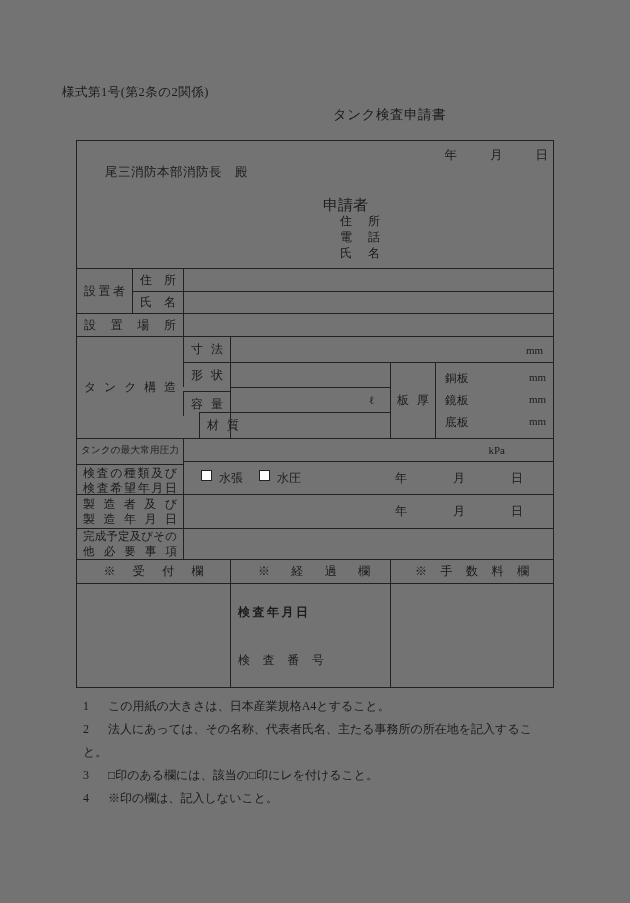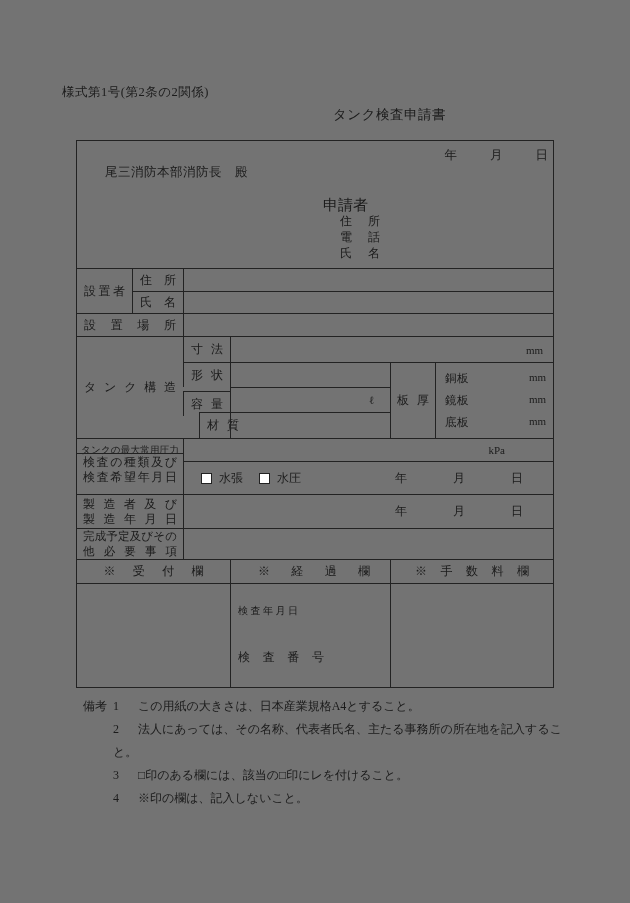--- a/index.html
+++ b/index.html
@@ -21,33 +21,33 @@
   .col .jl{flex:none;line-height:15px;}
   
   .hdr-date{position:absolute;top:6px;right:0;left:0;display:flex;justify-content:flex-end;gap:33px;padding-right:5px;font-size:12.5px;}
   .addressee{position:absolute;left:28px;top:23px;font-size:12.5px;letter-spacing:.5px;}
   .applicant-label{position:absolute;left:246px;top:55px;font-size:15px;}
   .applicant-fields{position:absolute;left:263px;top:72px;line-height:16px;font-size:12px;}
   .applicant-fields .fld{display:inline-block;width:40px;text-align:justify;text-align-last:justify;}
   
   .unit-right{justify-content:flex-end;font-size:11px;}
   .ymd{display:flex;justify-content:flex-end;gap:46px;padding-right:30px;font-size:12px;flex:1;}
-  .cbgroup{display:flex;align-items:center;font-family:Liberation Mono, monospace;}
+  .cbgroup{display:flex;font-family:Liberation Mono, monospace;}
   .cbox{width:9px;height:9px;border:1px solid #222;display:inline-block;margin-right:7px;background:#fff;}
   .cblabel{font-size:12px;margin-right:16px;}
   .plates{flex-direction:column;justify-content:space-around;align-items:stretch;padding:4px 0;}
   .plate-row{display:flex;justify-content:space-between;padding-left:9px;padding-right:7px;font-size:11.5px;letter-spacing:.5px;}
   .plate-row .u{font-size:11px;letter-spacing:0;}
   .small-label{font-size:9.5px;}
   .cond{font-size:11.5px;}
   
   .stamp-hdr{justify-content:center;}
   .stamp-hdr .jlw{display:inline-block;text-align:justify;text-align-last:justify;font-size:12px;}
   .stamp-mid{flex-direction:column;align-items:flex-start;justify-content:flex-start;padding:20px 0 0 7px;}
-  .insp-date{letter-spacing:2.5px;font-size:10px;}
+  .insp-date{letter-spacing:2.5px;font-size:12px;font-weight:bold;}
   .insp-num{display:inline-block;width:86px;text-align:justify;text-align-last:justify;font-size:12px;margin-top:31px;}
   
   .notes{position:absolute;left:83px;top:695px;display:flex;font-size:12px;line-height:23px;}
   .notes-label{width:30px;flex:none;}
   .notes-items{width:455px;}
   .note-item{margin:0;}
   .note-num{margin-right:19px;}
 </style>
 </head>
 <body>
@@ -132,21 +132,21 @@
       </div>
     </div>
 
     <div class="cell bt" style="left:0;top:297px;width:106px;height:23px;">
       <span class="jl small-label" style="padding:0 4px;">タンクの最大常用圧力</span>
     </div>
     <div class="cell bl bt unit-right" style="left:106px;top:297px;width:370px;height:23px;padding-right:48px;">
       <span>kPa</span>
     </div>
 
-    <div class="cell bt col" style="left:0;top:312px;width:106px;height:33px;">
+    <div class="cell bt col" style="left:0;top:323px;width:106px;height:33px;">
       <span class="jl" style="padding:0 6px;">検査の種類及び</span>
       <span class="jl" style="padding:0 6px;">検査希望年月日</span>
     </div>
     <div class="cell bl bt" style="left:106px;top:320px;width:370px;height:33px;padding-left:17px;">
       <div class="cbgroup">
         <span class="cbox"></span>
         <span class="cblabel">水張</span>
         <span class="cbox"></span>
         <span class="cblabel">水圧</span>
       </div>
@@ -188,21 +188,20 @@
     <div class="cell bt" style="left:0;top:442px;width:153px;height:104px;"></div>
     <div class="cell bl bt stamp-mid" style="left:153px;top:442px;width:160px;height:104px;">
       <span class="insp-date">検査年月日</span>
       <span class="insp-num">検査番号</span>
     </div>
     <div class="cell bl bt" style="left:313px;top:442px;width:163px;height:104px;"></div>
 
   </div>
 
   <div class="notes">
-    <div class="notes-label">備考</div>
     <div class="notes-items">
       <div class="note-item"><span class="note-num">1</span><span>この用紙の大きさは、日本産業規格A4とすること。</span></div>
       <div class="note-item"><span class="note-num">2</span><span>法人にあっては、その名称、代表者氏名、主たる事務所の所在地を記入すること。</span></div>
       <div class="note-item"><span class="note-num">3</span><span>□印のある欄には、該当の□印にレを付けること。</span></div>
       <div class="note-item"><span class="note-num">4</span><span>※印の欄は、記入しないこと。</span></div>
     </div>
   </div>
 
 </div>
 

